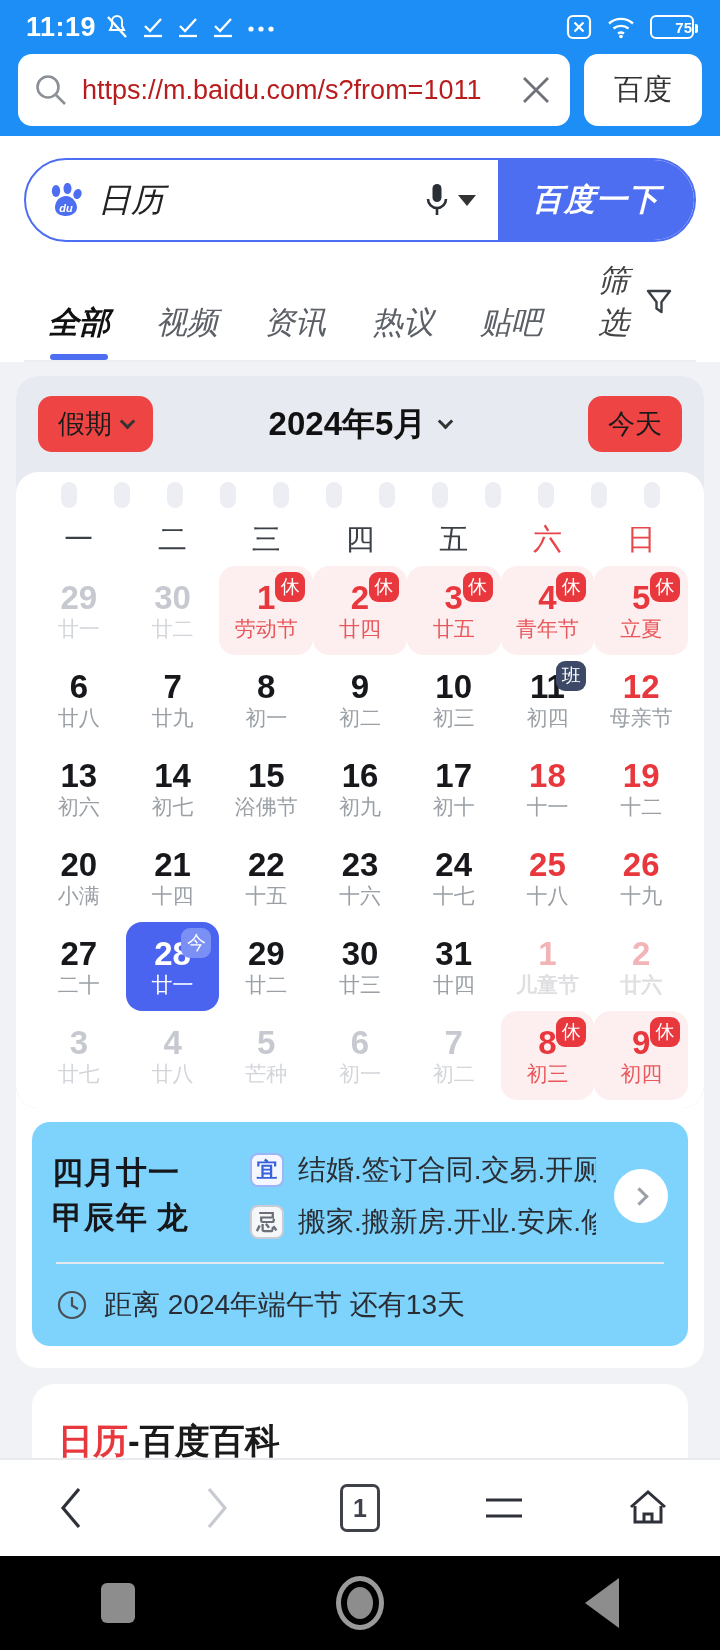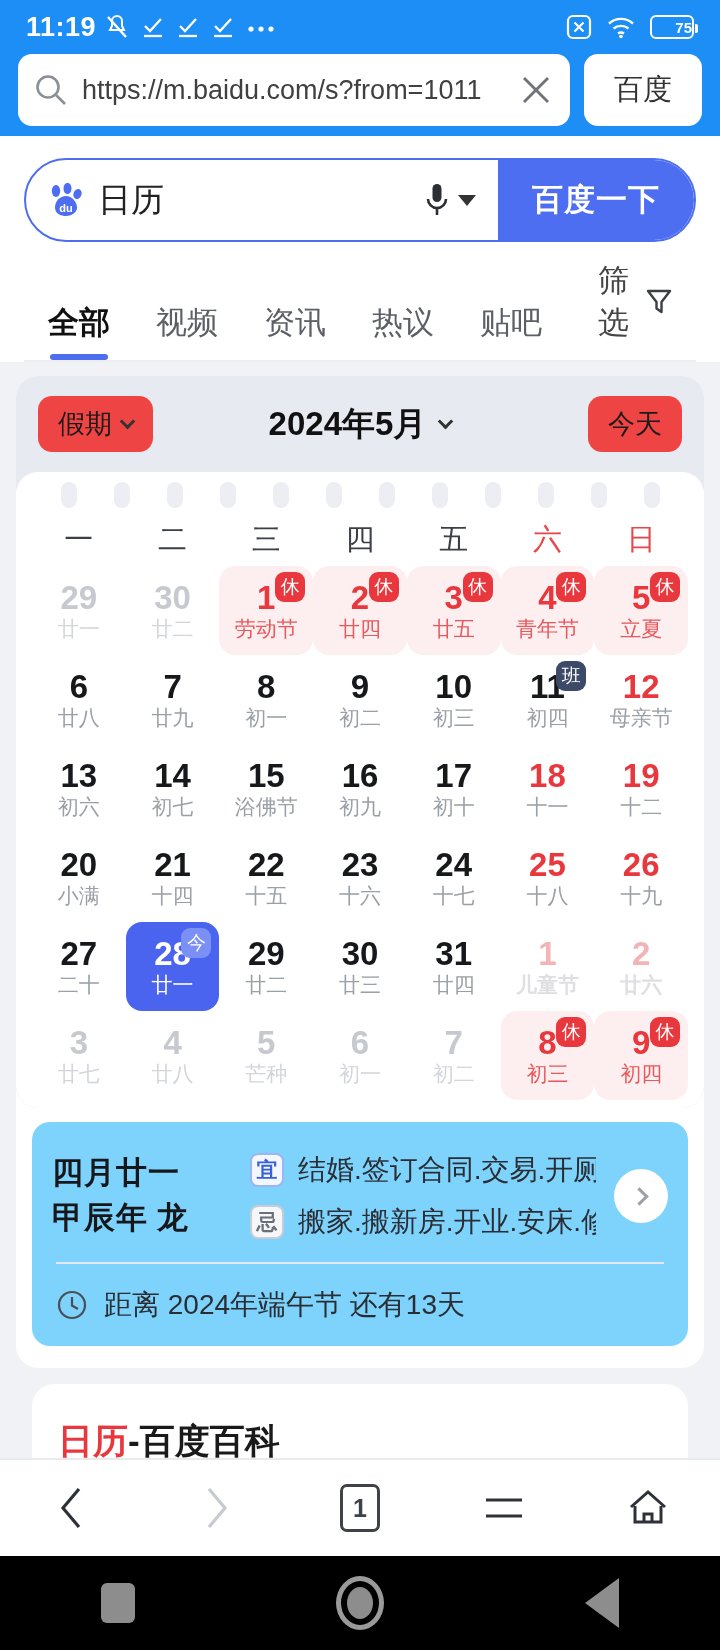--- a/index.html
+++ b/index.html
@@ -37,30 +37,30 @@
     background:#fff; border-radius:0 2px 2px 0;
   }
   .batt span { font-size: 15px; font-weight:700; line-height:1; color:#fff; }
 
   .urlrow { display:flex; align-items:center; gap: 14px; padding: 0 18px; }
   .urlbar {
     flex: 1; height: 72px; background:#fff; border-radius: 14px;
     display:flex; align-items:center; padding: 0 16px; gap: 14px; overflow:hidden;
   }
   .urlbar .url-text {
-    flex:1; color:#404040; font-size: 27px; white-space: nowrap; overflow: hidden;
+    flex:1; color:#b91c1c; font-size: 27px; white-space: nowrap; overflow: hidden;
   }
   .btn-baidu {
     width: 118px; height: 72px; background: #fff; border-radius: 14px;
     display:flex; align-items:center; justify-content:center;
     font-size: 29px; color: #333;
   }
 
   
-  .search-area { background:#fff; padding: 22px 24px 0 24px; }
+  .search-area { background:#fff; padding: 22px 24px 0 24px; font-style: italic; }
   .searchbox {
     display:flex; height: 84px; border: 2px solid #4e6ef2; border-radius: 44px; overflow:hidden;
     background:#fff;
   }
   .sb-input {
     flex:1; display:flex; align-items:center; gap: 14px; padding: 0 22px;
   }
   .paw { width: 36px; height: 34px; flex:none; }
   .sb-query { font-size: 33px; color: #222; flex:1; }
   .mic-wrap { display:flex; align-items:center; gap: 8px; }

